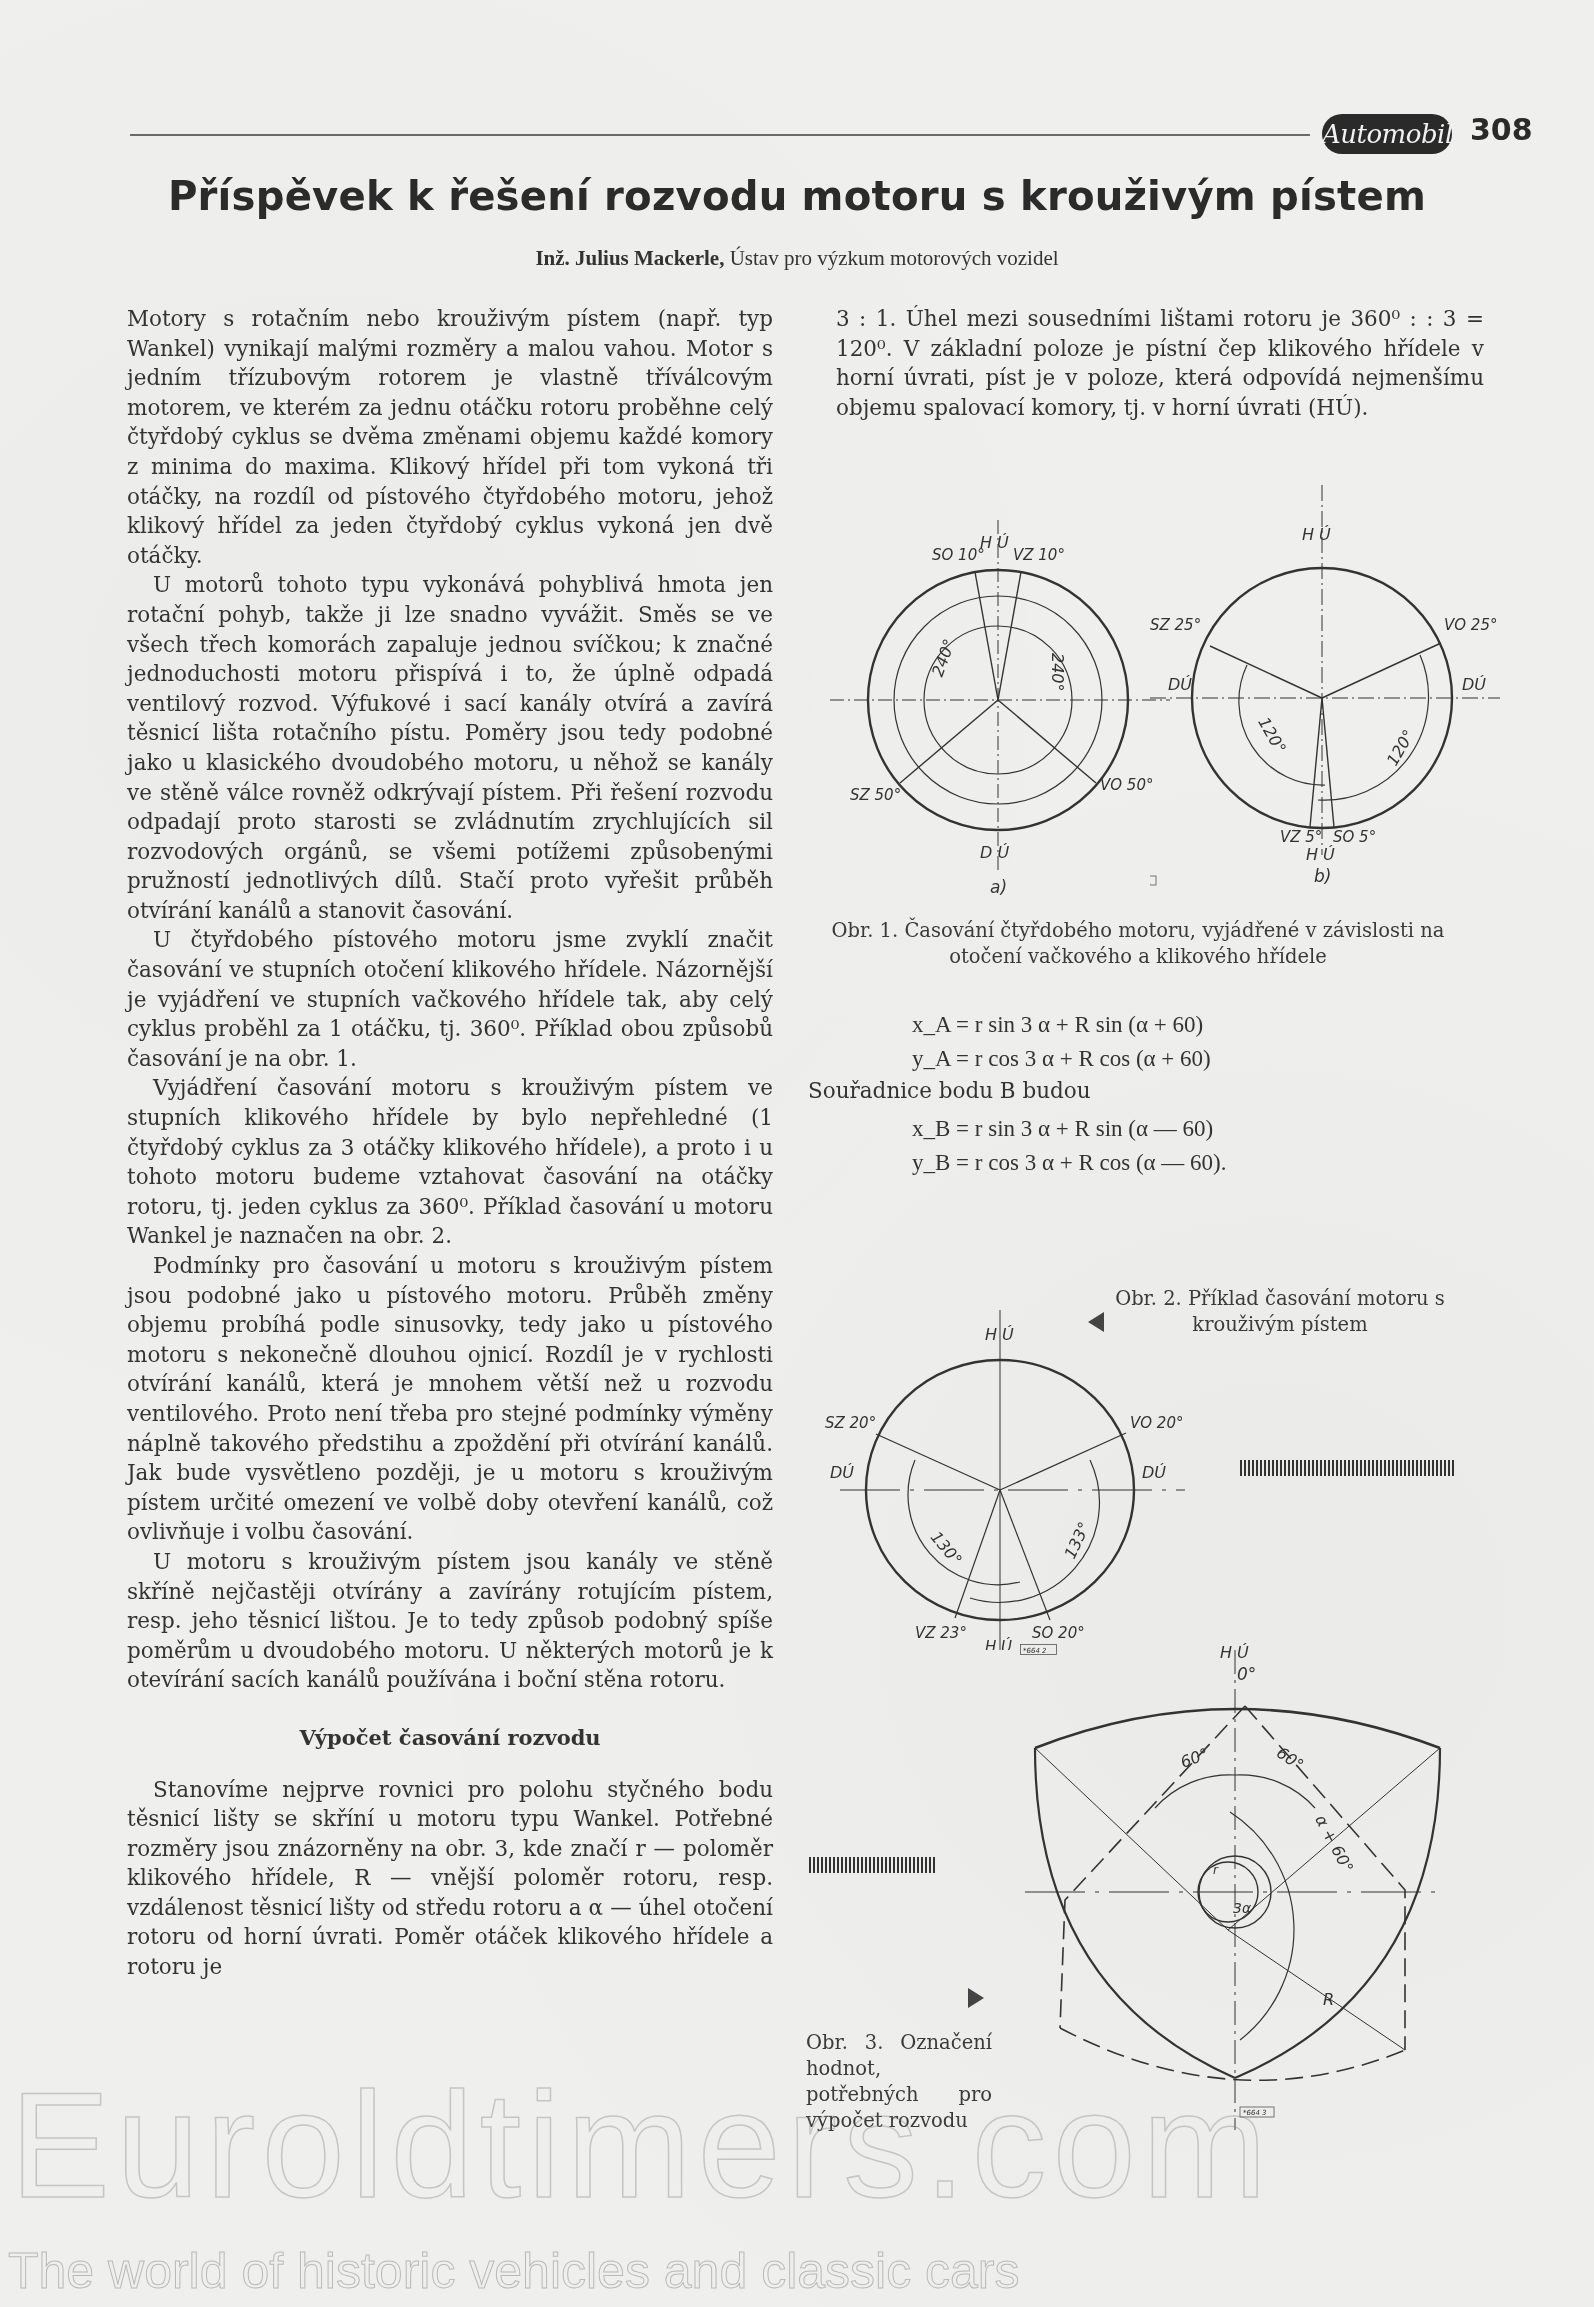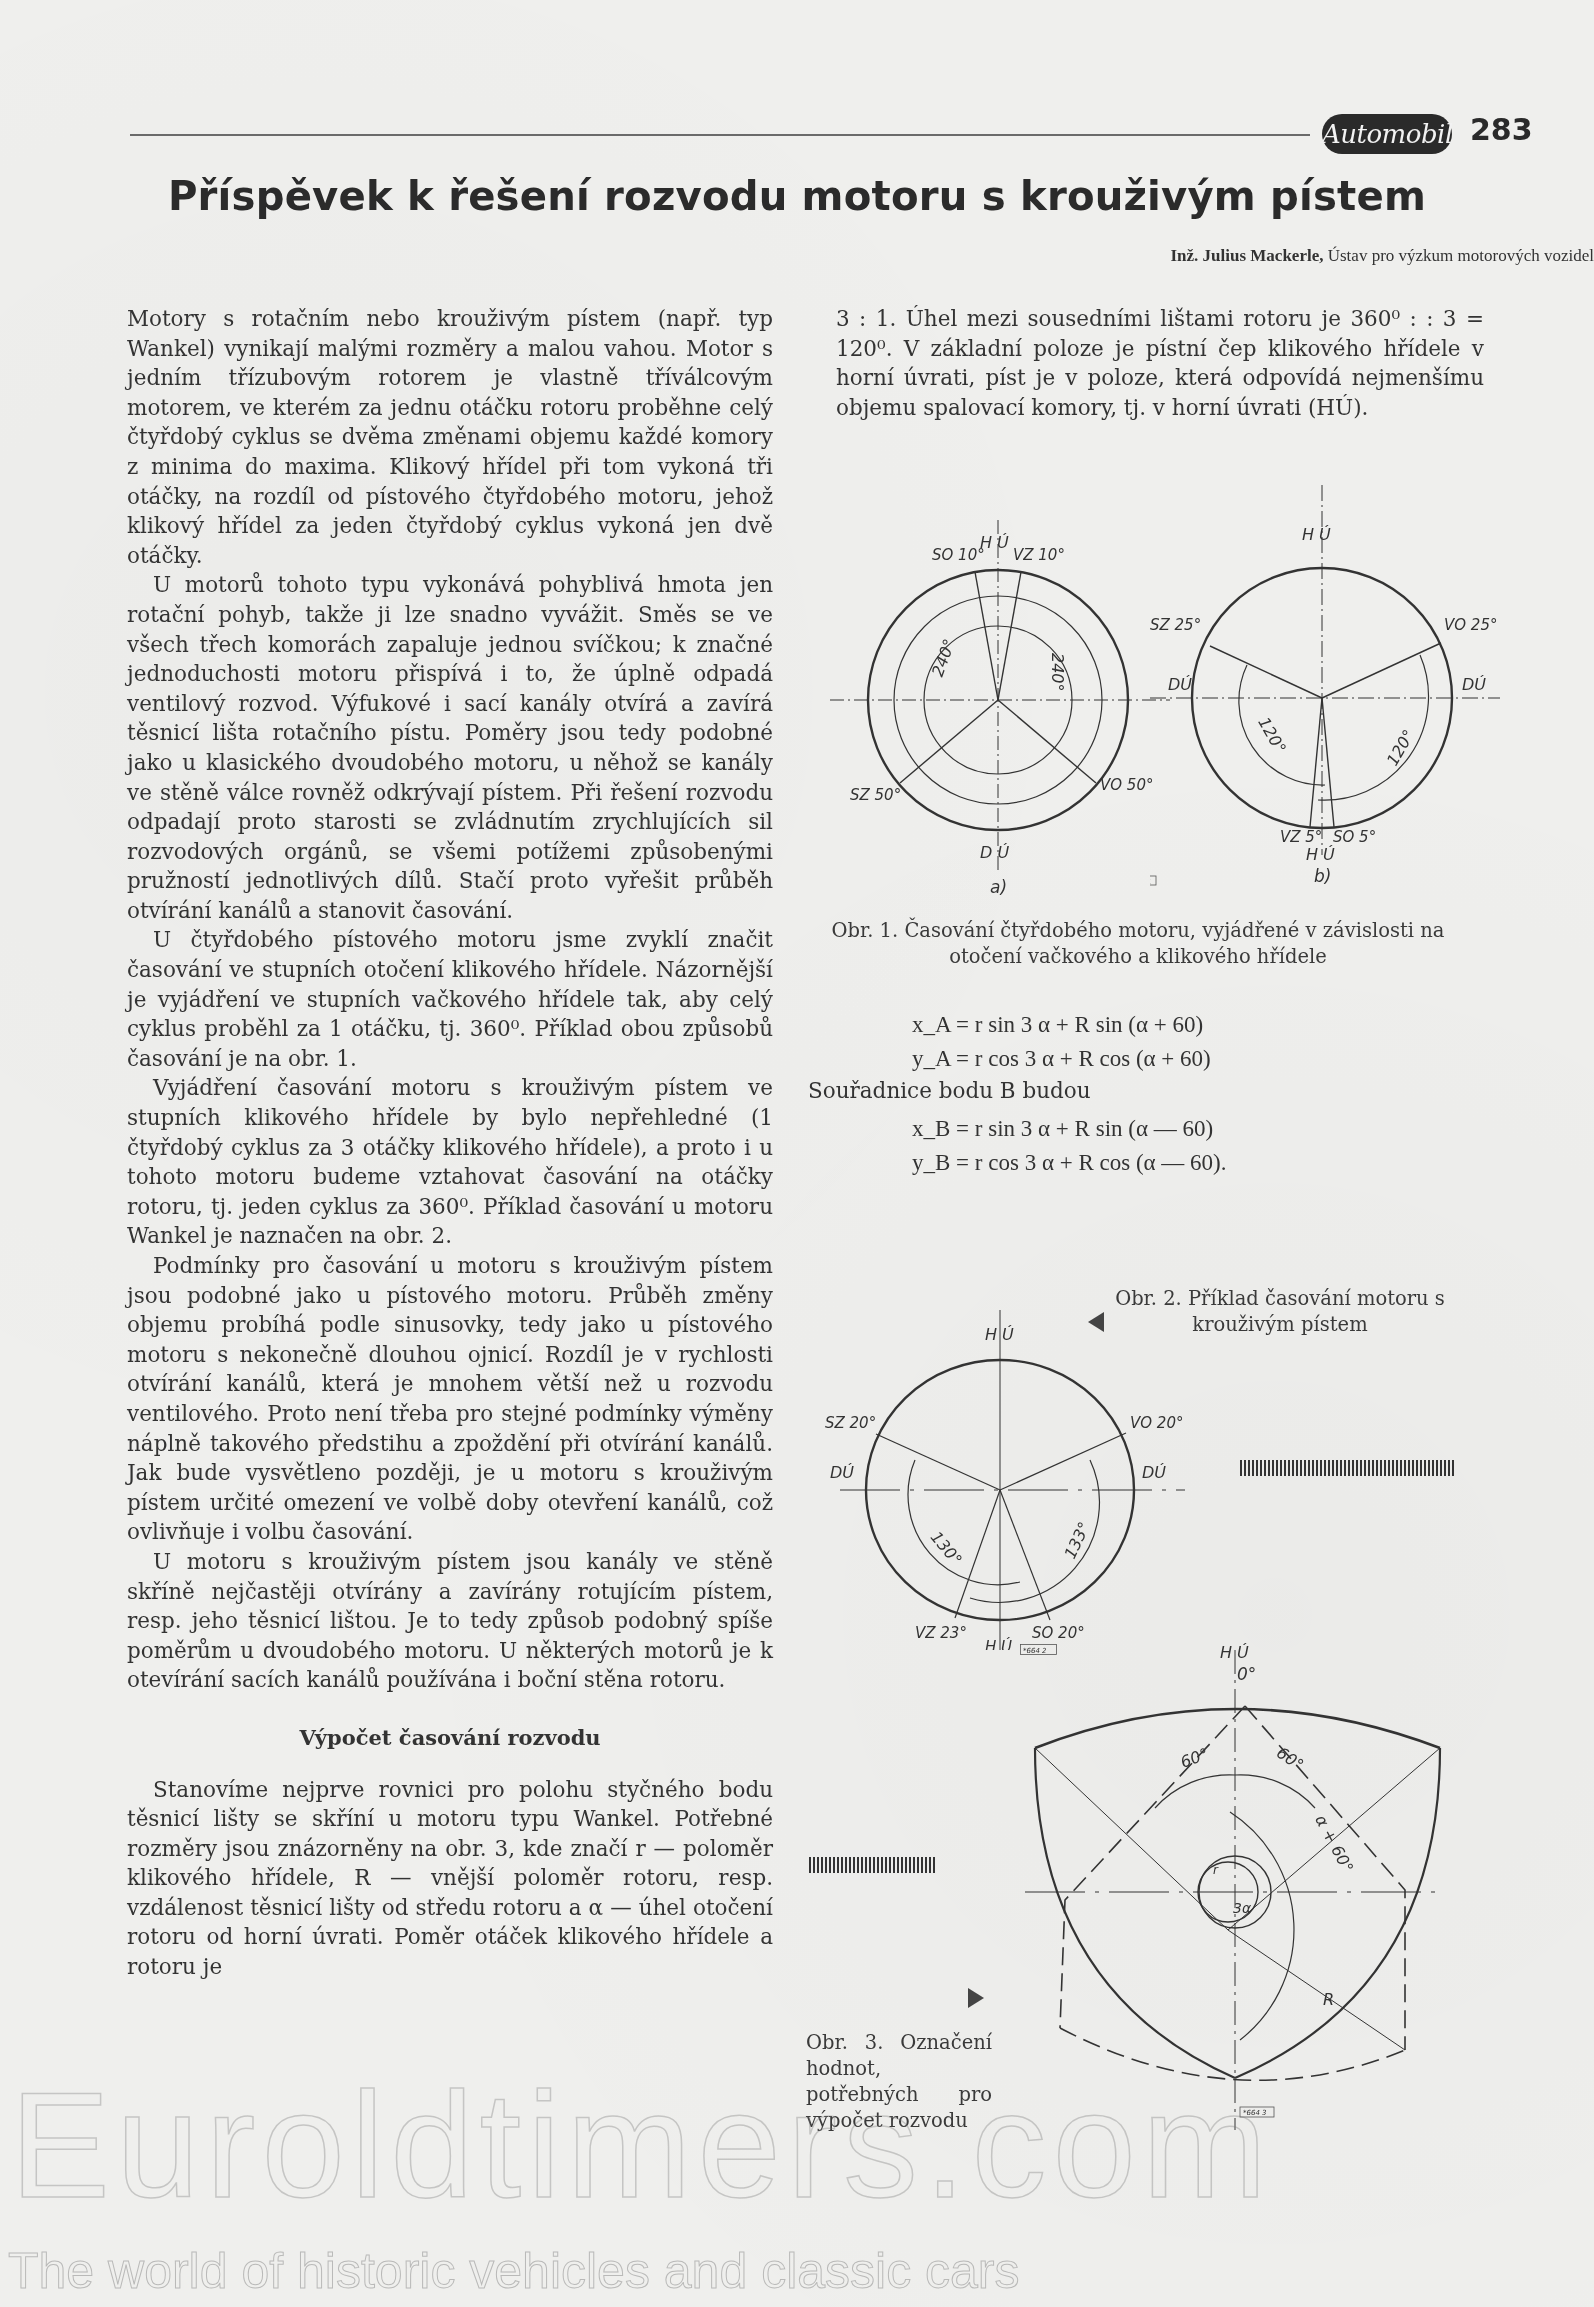--- a/index.html
+++ b/index.html
@@ -29,22 +29,22 @@
     .page-number {
       position: absolute; left: 1470px; top: 112px;
       font-family: "DejaVu Sans", sans-serif; font-weight: bold; font-size: 30px; color: #2a2a2a;
     }
     .title {
       position: absolute; left: 0; width: 1594px; top: 172px; text-align: center;
       font-family: "DejaVu Sans", sans-serif; font-weight: bold; font-size: 41px;
       color: #2b2b2b; letter-spacing: 0.2px; transform: scaleX(0.98);
     }
     .byline {
-      position: absolute; left: 0; width: 1594px; top: 246px; text-align: right;
-      font-family: "Liberation Serif", serif; font-size: 17px; color: #333;
+      position: absolute; left: 0; width: 1594px; top: 246px; text-align: center;
+      font-family: "Liberation Serif", serif; font-size: 21px; color: #333;
     }
     .byline b { font-weight: bold; }
 
     .col {
       position: absolute; font-family: "DejaVu Serif", serif; font-size: 21.5px; line-height: 29.6px;
       text-align: justify; color: #333;
     }
     .col-left { left: 127px; top: 304px; width: 646px; }
     .col-left p { margin: 0; text-indent: 0; }
     .col-left p.ind { text-indent: 26px; }
@@ -89,21 +89,21 @@
       white-space: nowrap;
     }
   </style>
 </head>
 <body>
 
 <div class="page-noise"></div>
 
 <div class="header-rule"></div>
 <div class="logo">Automobil</div>
-<div class="page-number">283</div>
+<div class="page-number">308</div>
 
 <h1 class="title" style="margin:0;">Příspěvek k řešení rozvodu motoru s krouživým pístem</h1>
 <div class="byline">
   <b>Inž. Julius Mackerle,</b>
   <span>Ústav pro výzkum motorových vozidel</span>
 </div>
 
 <div class="col col-left">
   <p>Motory s rotačním nebo krouživým pístem (např. typ Wankel) vynikají malými rozměry a malou vahou. Motor s jedním třízubovým rotorem je vlastně tříválcovým motorem, ve kterém za jednu otáčku rotoru proběhne celý čtyřdobý cyklus se dvěma změnami objemu každé komory z minima do maxima. Klikový hřídel při tom vykoná tři otáčky, na rozdíl od pístového čtyřdobého motoru, jehož klikový hřídel za jeden čtyřdobý cyklus vykoná jen dvě otáčky.</p>
   <p class="ind">U motorů tohoto typu vykonává pohyblivá hmota jen rotační pohyb, takže ji lze snadno vyvážit. Směs se ve všech třech komorách zapaluje jednou svíčkou; k značné jednoduchosti motoru přispívá i to, že úplně odpadá ventilový rozvod. Výfukové i sací kanály otvírá a zavírá těsnicí lišta rotačního pístu. Poměry jsou tedy podobné jako u klasického dvoudobého motoru, u něhož se kanály ve stěně válce rovněž odkrývají pístem. Při řešení rozvodu odpadají proto starosti se zvládnutím zrychlujících sil rozvodových orgánů, se všemi potížemi způsobenými pružností jednotlivých dílů. Stačí proto vyřešit průběh otvírání kanálů a stanovit časování.</p>

